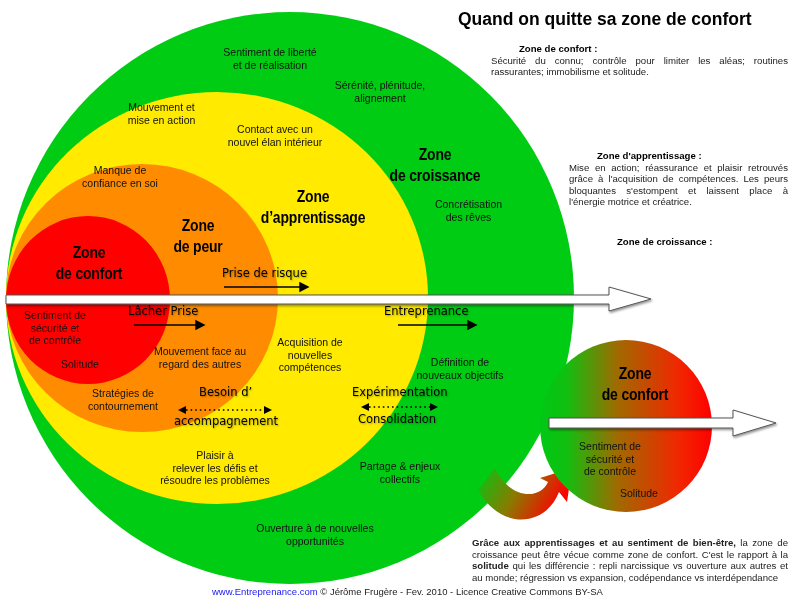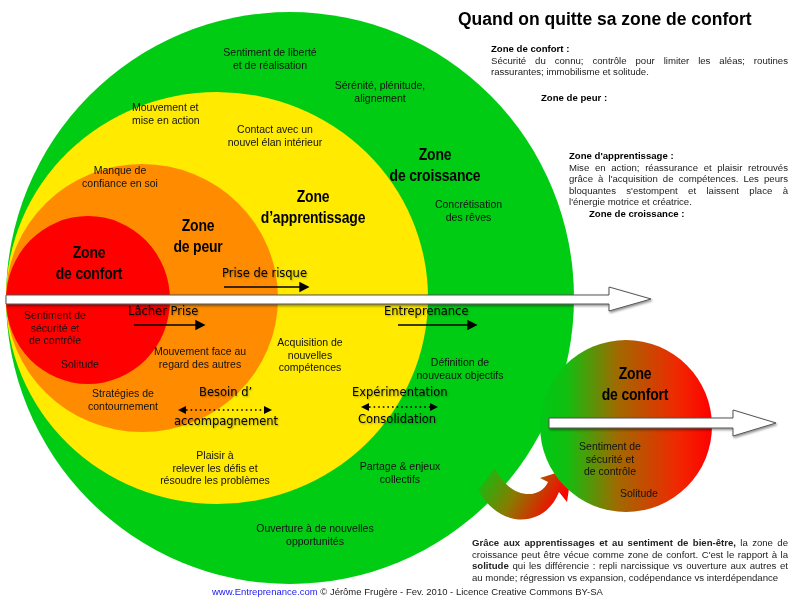--- a/index.html
+++ b/index.html
@@ -20,21 +20,21 @@
     }
     .action {
       font-family: "DejaVu Sans", sans-serif; font-size: 12.5px; color: #000;
       white-space: nowrap; text-shadow: 1px 1px 2px rgba(0,0,0,0.35);
       transform: scaleX(0.92); transform-origin: left center;
     }
     .title {
       left: 458px; top: 9px; font-size: 17.5px; font-weight: bold; color: #000; white-space: nowrap;
     }
     .desc { font-size: 9.6px; line-height: 11.6px; color: #222; text-align: justify; }
-    .desc .h { font-weight: bold; color: #000; display: block; }
+    .desc .h { font-weight: bold; color: #000; display: block; margin-left: 28px; }
     .footer { left: 212px; top: 586px; font-size: 9.5px; color: #222; white-space: nowrap; }
     .footer a { color: #1a1aee; }
   </style>
 </head>
 <body>
 
 <svg class="diagram" width="796" height="600" viewBox="0 0 796 600">
   <defs>
     <linearGradient id="gradNew" x1="0" y1="0" x2="1" y2="0">
       <stop offset="0" stop-color="#00c814"></stop>
@@ -113,21 +113,21 @@
 </div>
 
 <div class="abs lbl" style="left:205px; top:46px; width:130px;">
   <div>Sentiment de liberté</div>
   <div>et de réalisation</div>
 </div>
 <div class="abs lbl" style="left:320px; top:79px; width:120px;">
   <div>Sérénité, plénitude,</div>
   <div>alignement</div>
 </div>
-<div class="abs lbl" style="left:132px; top:101px; width:85px; text-align:left;">
+<div class="abs lbl" style="left:119px; top:101px; width:85px; text-align:center;">
   <div>Mouvement et</div>
   <div>mise en action</div>
 </div>
 <div class="abs lbl" style="left:215px; top:123px; width:120px;">
   <div>Contact avec un</div>
   <div>nouvel élan intérieur</div>
 </div>
 <div class="abs lbl" style="left:70px; top:164px; width:100px;">
   <div>Manque de</div>
   <div>confiance en soi</div>
@@ -185,27 +185,26 @@
 <div class="abs action" style="left:199px; top:384px;">Besoin d’</div>
 <div class="abs action" style="left:174px; top:413px;">accompagnement</div>
 <div class="abs action" style="left:352px; top:384px;">Expérimentation</div>
 <div class="abs action" style="left:358px; top:411px;">Consolidation</div>
 
 <div class="abs desc" style="left:491px; top:43px; width:297px;">
   <span class="h">Zone de confort :</span>
   <span>Sécurité du connu; contrôle pour limiter les aléas; routines rassurantes; immobilisme et solitude.</span>
 </div>
 <div class="abs desc" style="left:541px; top:92px; width:247px;">
-  <span class="h">Zone de peur :</span>
 </div>
 <div class="abs desc" style="left:569px; top:150px; width:219px;">
   <span class="h">Zone d'apprentissage :</span>
   <span>Mise en action; réassurance et plaisir retrouvés grâce à l'acquisition de compétences. Les peurs bloquantes s'estompent et laissent place à l'énergie motrice et créatrice.</span>
 </div>
-<div class="abs desc" style="left:589px; top:208px; width:199px;">
+<div class="abs desc" style="left:589px; top:236px; width:199px;">
   <span class="h">Zone de croissance :</span>
 </div>
 
 <div class="abs desc" style="left:472px; top:537px; width:316px;">
   <b>Grâce aux apprentissages et au sentiment de bien-être,</b><span> la zone de croissance peut être vécue comme zone de confort. C'est le rapport à la </span><b>solitude</b><span> qui les différencie : repli narcissique vs ouverture aux autres et au monde; régression vs expansion, codépendance vs interdépendance</span>
 </div>
 
 <div class="abs footer">
   <a>www.Entreprenance.com</a><span> © Jérôme Frugère - Fev. 2010 - Licence Creative Commons BY-SA</span>
 </div>

